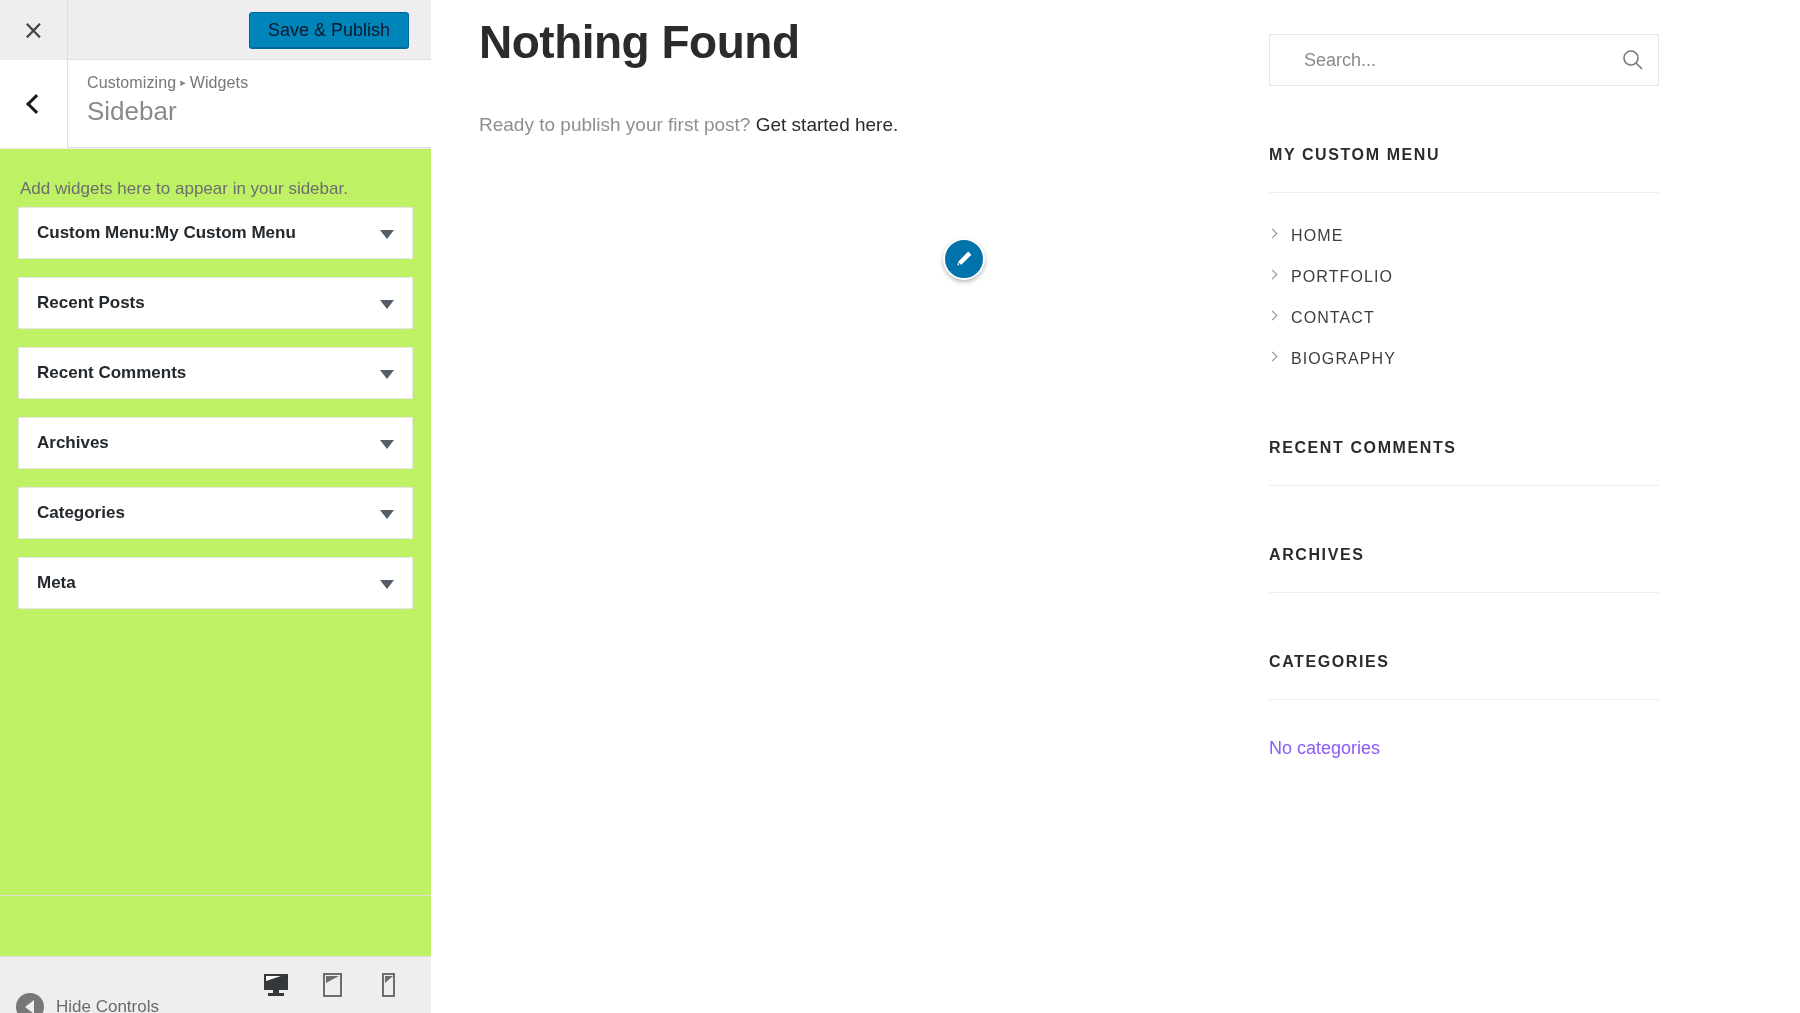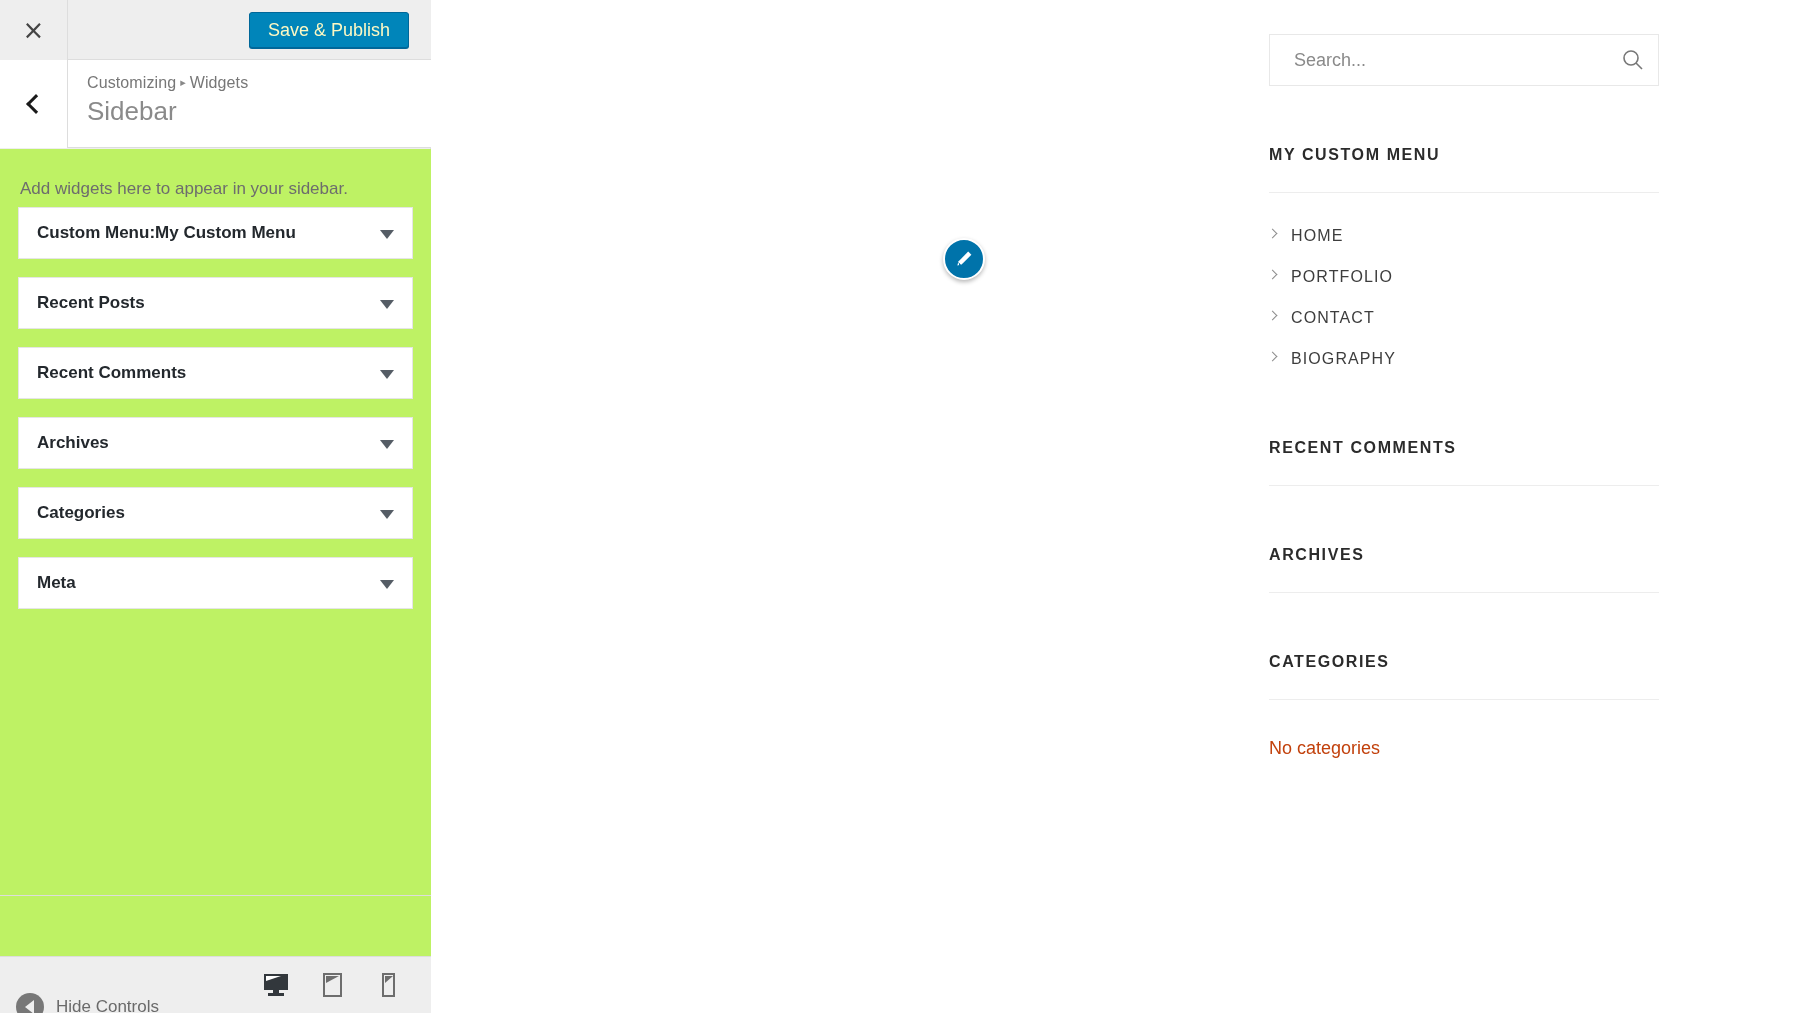--- a/index.html
+++ b/index.html
@@ -57,21 +57,21 @@
     font-weight: 400;
     font-family: "DejaVu Sans", sans-serif;
   }
   .save-btn {
     position: absolute;
     top: 12px;
     right: 22px;
     height: 36px;
     padding: 0 18px;
     background: #0085ba;
-    color: #fef9c3;
+    color: #0f172a;
     border: 1px solid #006799;
     border-radius: 3px;
     font-size: 18px;
     font-family: "Liberation Sans", sans-serif;
     display: flex;
     align-items: center;
     justify-content: center;
     cursor: pointer;
     box-shadow: 0 1px 0 #006799;
   }
@@ -366,21 +366,21 @@
     width: 390px;
   }
   .search-form {
     position: relative;
     width: 100%;
     height: 52px;
     border: 1px solid #e8e8e8;
     background: #ffffff;
     display: flex;
     align-items: center;
-    padding: 0 48px 0 24px;
+    padding: 0 48px 0 34px;
   }
   .search-input {
     border: 0;
     outline: 0;
     width: 100%;
     font-size: 18px;
     color: #8a8a8a;
     font-family: "Liberation Sans", sans-serif;
     background: transparent;
   }
@@ -428,21 +428,21 @@
     font-size: 16px;
     letter-spacing: 1.1px;
     color: #3d3d3d;
     text-transform: uppercase;
     text-decoration: none;
     cursor: pointer;
   }
   .no-categories {
     margin-top: 38px;
     font-size: 18px;
-    color: #c2410c;
+    color: #8b5cf6;
   }
 
   
   .edit-shortcut {
     position: absolute;
     left: 1350px;
     top: 272px;
     width: 42px;
     height: 42px;
     border-radius: 50%;
@@ -548,20 +548,24 @@
         <div class="device-btn">
           <span class="dev-mobile"></span>
         </div>
       </div>
     </div>
 
   </div>
 
   <div id="preview">
 
+    <div class="site-main">
+      <h1 class="page-title">Nothing Found</h1>
+      <p class="page-sub"><span>Ready to publish your first post? </span><span class="strong">Get started here.</span></p>
+    </div>
 
     <div class="site-sidebar">
 
       <form class="search-form">
         <input class="search-input" type="text" placeholder="Search..." style="">
         <span class="search-submit">
           <svg width="22" height="22" viewBox="0 0 22 22" fill="none">
             <circle cx="9" cy="9" r="7" stroke="#777777" stroke-width="1.6"></circle>
             <line x1="14" y1="14" x2="20" y2="20" stroke="#777777" stroke-width="1.6"></line>
           </svg>

